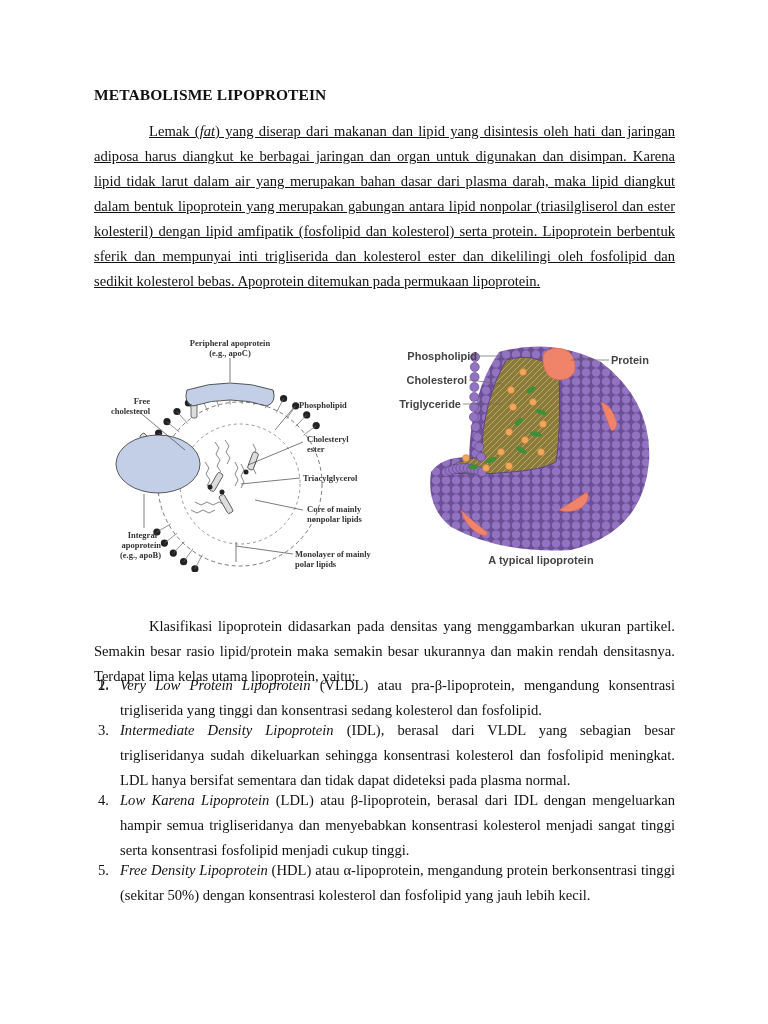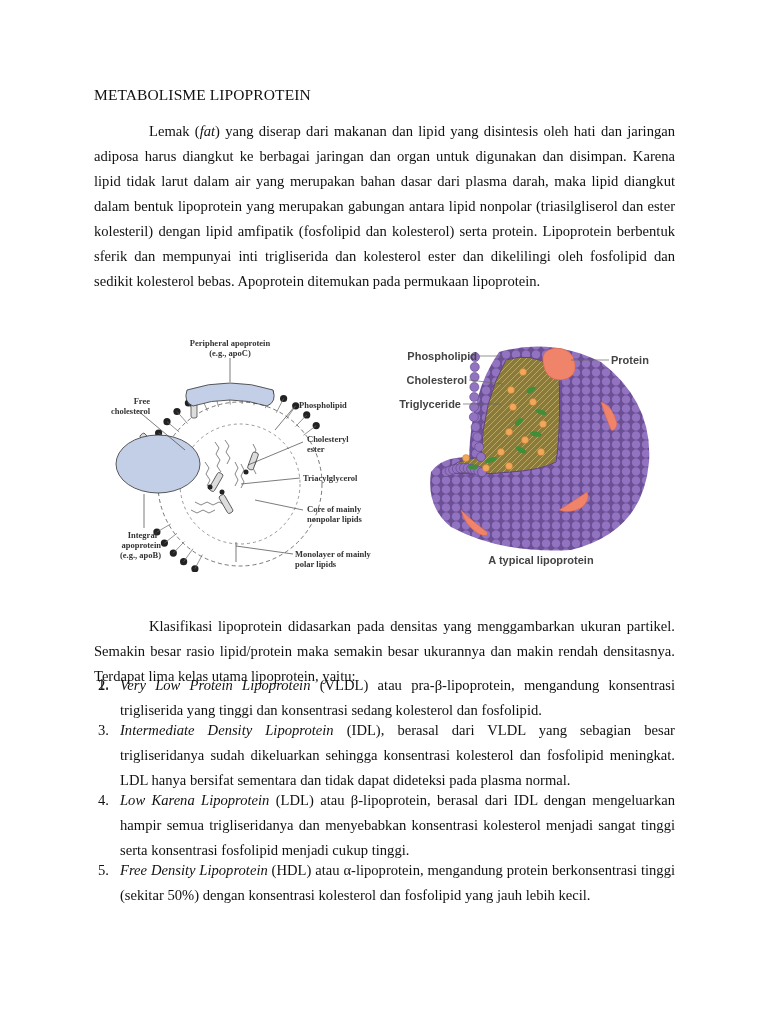--- a/index.html
+++ b/index.html
@@ -4,28 +4,28 @@
   <style>
     html, body { margin: 0; padding: 0; background: #ffffff; }
     body {
       width: 768px; height: 1024px; position: relative; overflow: hidden;
       font-family: "Liberation Serif", "DejaVu Serif", serif;
       color: #111;
     }
     .page { position: absolute; left: 0; top: 0; width: 768px; height: 1024px; }
     .title {
       position: absolute; left: 94px; top: 86px;
-      font-weight: normal; font-size: 15.5px; letter-spacing: 0.1px;
+      font-weight: bold; font-size: 15.5px; letter-spacing: 0.1px;
     }
     .para {
       position: absolute; left: 94px; width: 581px;
       font-size: 14.6px; line-height: 25px; text-align: justify;
     }
     .para .indent { display: inline-block; width: 55px; }
-    .p1 { top: 119px; }
+    .p1 { top: 119px; text-decoration: underline; }
     .p2 { top: 588px; margin-top: 26px; }
     .figs { position: absolute; left: 95px; top: 332px; width: 584px; height: 244px; font-weight: bold; }
     .fig-left { position: absolute; left: 0; top: 0; width: 290px; height: 240px; }
     .fig-right { position: absolute; left: 296px; top: 0; width: 290px; height: 240px; }
     .fig-label { font-family: "Liberation Serif", "DejaVu Serif", serif; font-size: 8.5px; fill: #333; }
     .fig-label-r { font-family: "Liberation Sans", "DejaVu Sans", sans-serif; font-size: 11px; fill: #444; }
     .list {
       position: absolute; left: 94px; top: 674px; width: 581px;
       font-size: 14.6px; margin: 0; padding: 0; list-style: none;
     }

